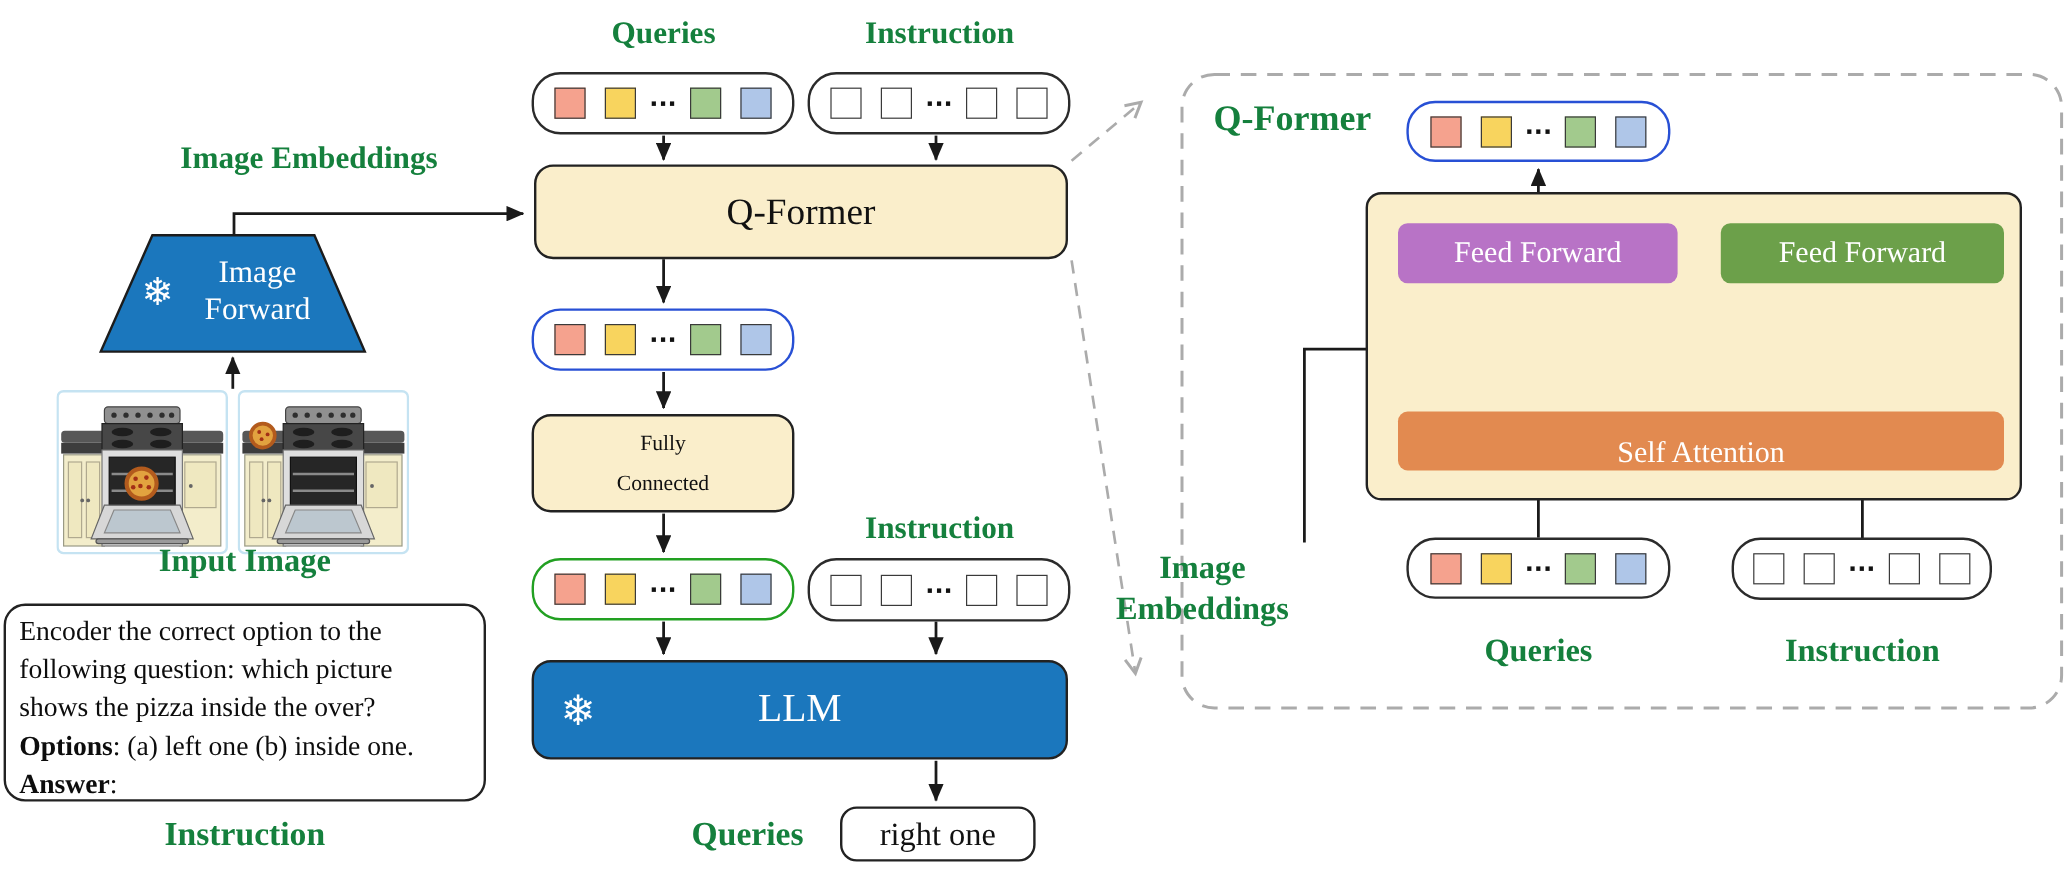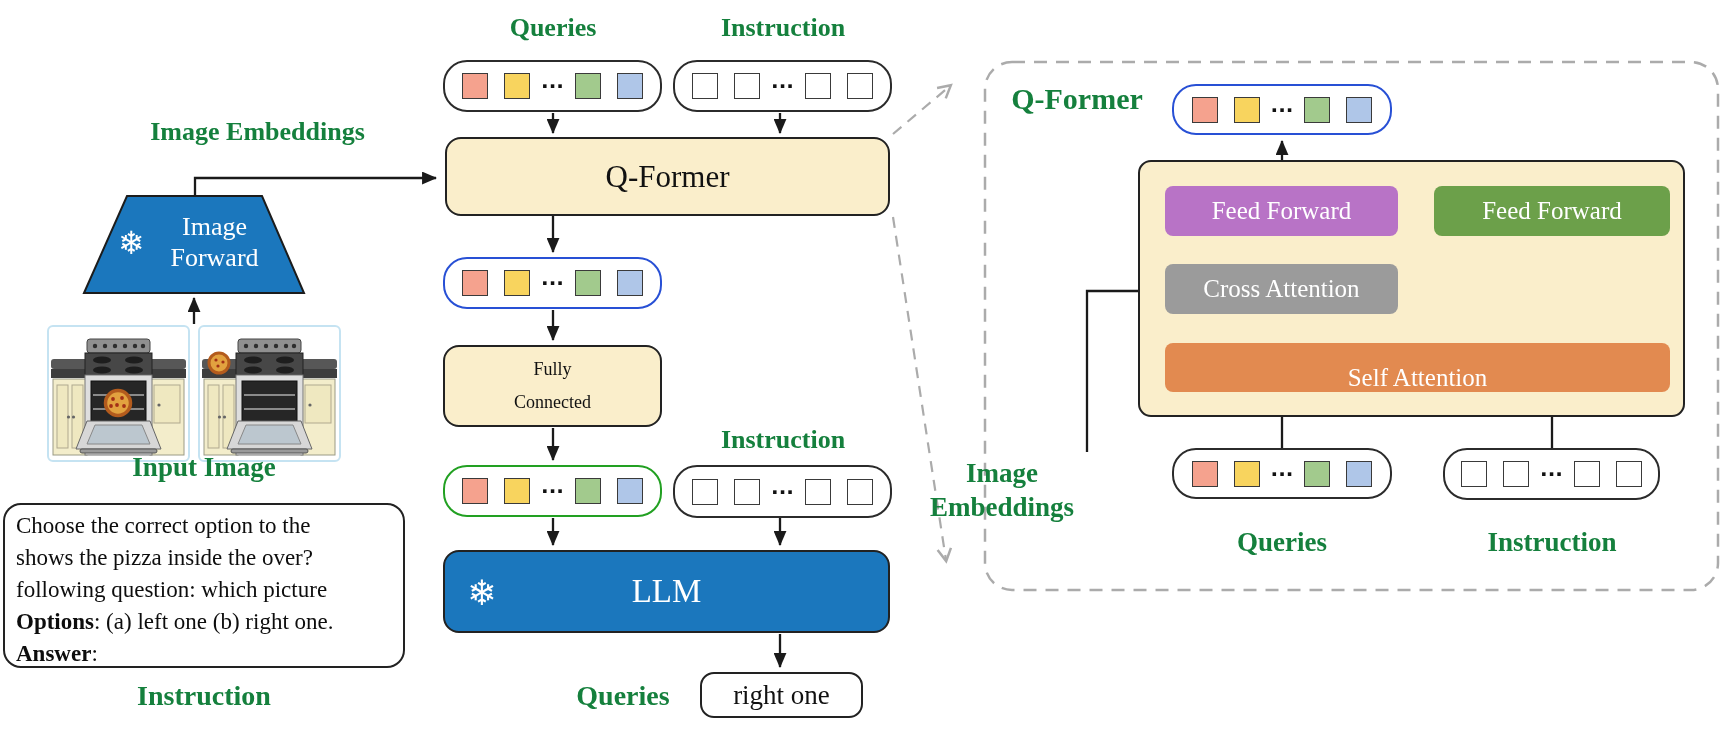--- a/index.html
+++ b/index.html
@@ -144,24 +144,24 @@
     <circle cx="20" cy="41" r="1.6" fill="#A33016"></circle>
     <polygon points="40,96 103,96 114,124 29,124" fill="#D7D7D7" stroke="#666"></polygon>
     <polygon points="48,100 95,100 103,119 40,119" fill="#BCC7CF" stroke="#888"></polygon>
     <rect x="33" y="124" width="77" height="4" rx="2" fill="#9a9a9a" stroke="#555"></rect>
   </svg>
 
   <div class="abs lbl" style="left:104px;top:452px;width:200px;font-size:27px;">Input Image</div>
 
   <div class="abs" style="left:3px;top:503px;width:402px;height:165px;border:2.2px solid #222;border-radius:18px;
               background:#fff;padding:5px 11px;">
-    <div class="instr-text">Choose the correct option to the</div>
+    <div class="instr-text">Encoder the correct option to the</div>
+    <div class="instr-text">following question: which picture</div>
     <div class="instr-text">shows the pizza inside the over?</div>
-    <div class="instr-text">following question: which picture</div>
-    <div class="instr-text"><b>Options</b><span>: (a) left one (b) right one.</span></div>
+    <div class="instr-text"><b>Options</b><span>: (a) left one (b) inside one.</span></div>
     <div class="instr-text"><b>Answer</b><span>:</span></div>
   </div>
   <div class="abs lbl" style="left:104px;top:680px;width:200px;font-size:28px;">Instruction</div>
 
   <div class="abs lbl" style="left:453px;top:13px;width:200px;font-size:26px;">Queries</div>
   <div class="abs lbl" style="left:683px;top:13px;width:200px;font-size:26px;">Instruction</div>
 
   <div class="abs tokrow" style="left:443px;top:60px;width:219px;height:52px;">
     <span class="tok" style="background: rgb(245, 162, 142);"></span>
     <span class="tok" style="background: rgb(248, 212, 94);"></span>
@@ -237,23 +237,20 @@
   </div>
 
   <div class="abs" style="left: 1138px; top: 160px; width: 547px; height: 257px; border: 2.2px solid rgb(34, 34, 34); border-radius: 13px; background: rgb(250, 238, 203);"></div>
 
   <div class="abs innerblk" style="left: 1165px; top: 186px; width: 233px; height: 50px; background: rgb(184, 115, 198);">
     <span>Feed Forward</span>
   </div>
   <div class="abs innerblk" style="left: 1434px; top: 186px; width: 236px; height: 50px; background: rgb(108, 160, 74);">
     <span>Feed Forward</span>
   </div>
-  <div class="abs innerblk" style="left: 1165px; top: 264px; width: 233px; height: 50px; background: rgb(155, 155, 155);">
-    <span>Cross Attention</span>
-  </div>
   <div class="abs innerblk" style="left: 1165px; top: 343px; width: 505px; height: 49px; background: rgb(226, 138, 80); align-items: flex-end;">
     <span>Self Attention</span>
   </div>
 
   <div class="abs tokrow" style="left:1172px;top:448px;width:220px;height:51px;">
     <span class="tok" style="background: rgb(245, 162, 142);"></span>
     <span class="tok" style="background: rgb(248, 212, 94);"></span>
     <span class="dots">···</span>
     <span class="tok" style="background: rgb(162, 202, 141);"></span>
     <span class="tok" style="background: rgb(175, 198, 232);"></span>

